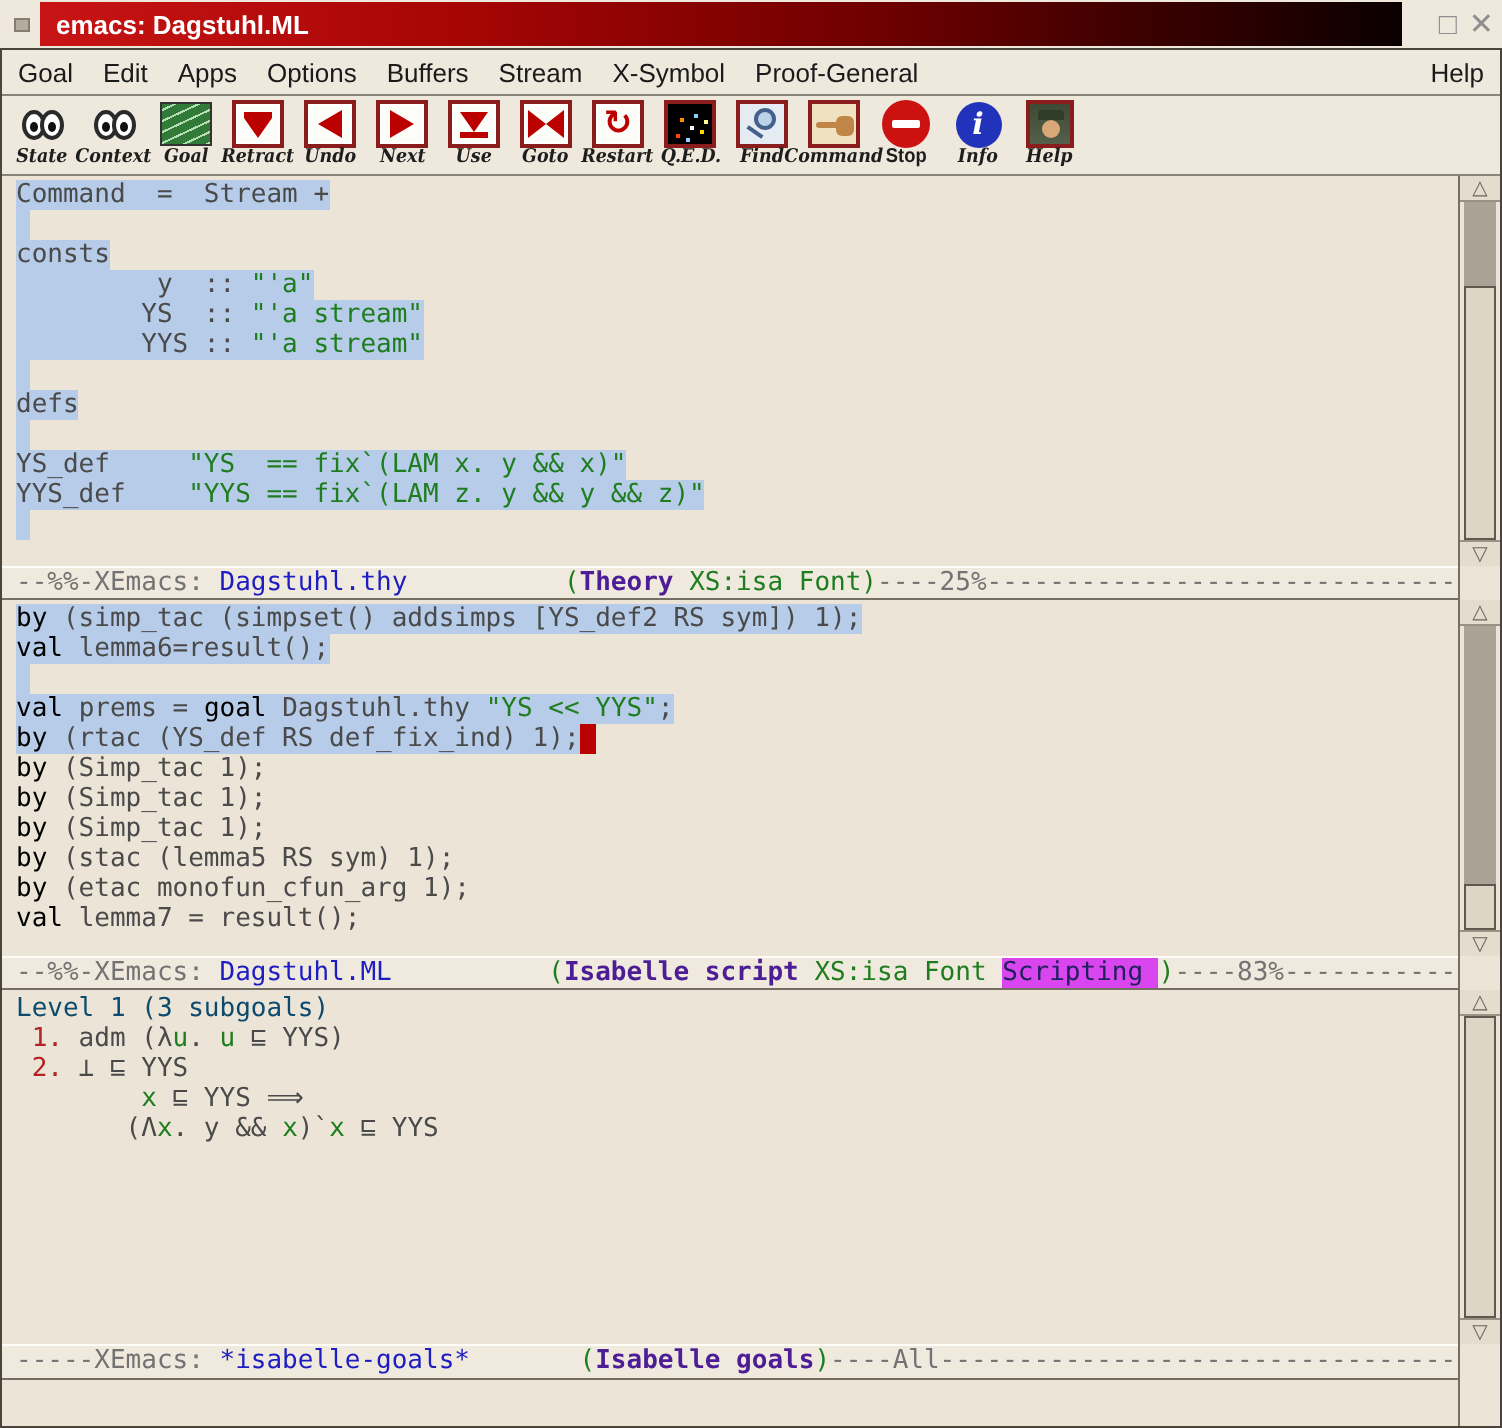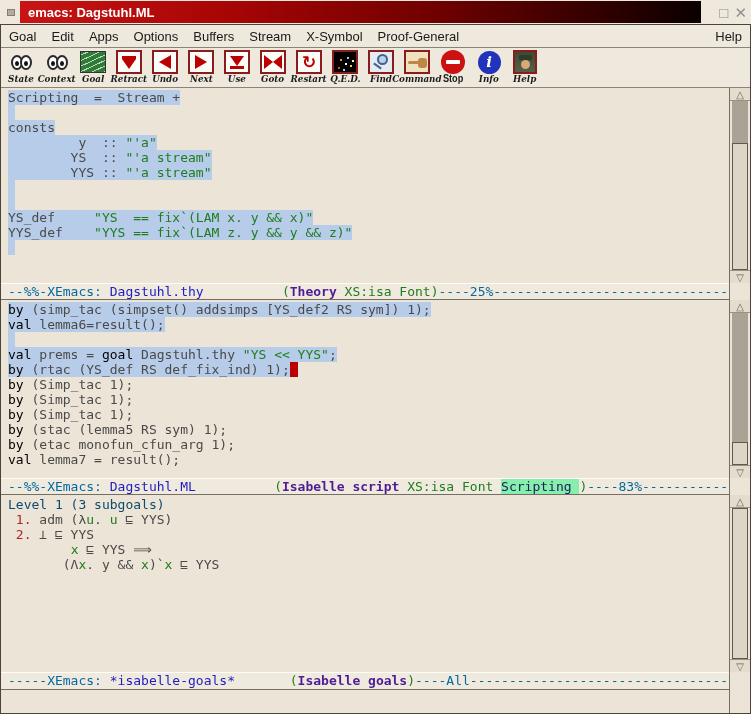--- a/index.html
+++ b/index.html
@@ -75,26 +75,26 @@
   .t-k { color: #000000; }
   .t-s { color: #1e7d1e; }
   .t-v { color: #1e7d1e; }
   .t-n { color: #b22222; }
   .t-l { color: #0c4a6e; }
   .t-b { color: #353535; font-weight: bold; font-size: 16px; font-family: "DejaVu Sans", sans-serif; }
   .t-c { background: #bb0000; }
 
   .modeline { height: 17px; flex: none; background: #f0e9dd; border-top: 1px solid #fffdf8; border-bottom: 1px solid #756e62; font-family: "DejaVu Sans Mono", monospace; font-size: 13px; line-height: 15px; white-space: pre; overflow: hidden; padding-left: 7px; }
   .modeline-last { height: 18px; }
-  .ml-m { color: #0369a1; }
+  .ml-m { color: #737373; }
   .ml-f { color: #1d1dc2; }
   .ml-p { color: #3a3a3a; }
   .ml-g { color: #1e7d1e; }
   .ml-r { color: #4c1d95; font-weight: bold; }
-  .ml-h { background: #86efac; color: #20205e; }
+  .ml-h { background: #d946ef; color: #20205e; }
 
   .echo { flex: 1; background: #ece4d6; }
 
   
   .sbcol { width: 21px; flex: none; background: #ece4d6; border-left: 1px solid #756e62; display: flex; flex-direction: column; }
   .sb-section { flex: none; display: flex; flex-direction: column; }
   .sb-arrow { height: 13px; flex: none; display: flex; align-items: center; justify-content: center; font-size: 10px; color: #6b655c; background: #e4dccd; border-bottom: 1px solid #9a9284; cursor: default; }
   .sb-arrow.down { border-bottom: none; border-top: 1px solid #9a9284; }
   .sb-track { flex: 1; position: relative; background: #aaa295; margin: 0 2px; }
   .sb-thumb { position: absolute; left: 0; right: 0; background: #ddd5c6; border: 1px solid #5f594f; }
@@ -265,27 +265,28 @@
             </span>
           </span>
         <span class="tb-label">Help</span>
       </div>
     </div>
 
     <div class="content">
       <div class="main">
 
         <div class="pane pane-theory">
-            <div class="cl"><span class="hl"><span class="t-d">Scripting  =  Stream +</span></span></div>
+            <div class="cl"><span class="hl"><span class="t-d">Command  =  Stream +</span></span></div>
             <div class="cl"><span class="hl"></span></div>
             <div class="cl"><span class="hl"><span class="t-d">consts</span></span></div>
             <div class="cl"><span class="hl"><span class="t-d">         y  :: </span><span class="t-s">"'a"</span></span></div>
             <div class="cl"><span class="hl"><span class="t-d">        YS  :: </span><span class="t-s">"'a stream"</span></span></div>
             <div class="cl"><span class="hl"><span class="t-d">        YYS :: </span><span class="t-s">"'a stream"</span></span></div>
             <div class="cl"><span class="hl"></span></div>
+            <div class="cl"><span class="hl"><span class="t-d">defs</span></span></div>
             <div class="cl"><span class="hl"></span></div>
             <div class="cl"><span class="hl"><span class="t-d">YS_def     </span><span class="t-s">"YS  == fix`(LAM x. y &amp;&amp; x)"</span></span></div>
             <div class="cl"><span class="hl"><span class="t-d">YYS_def    </span><span class="t-s">"YYS == fix`(LAM z. y &amp;&amp; y &amp;&amp; z)"</span></span></div>
             <div class="cl"><span class="hl"></span></div>
           </div>
         <div class="modeline"><span class="ml-m">--%%-XEmacs: </span><span class="ml-f">Dagstuhl.thy</span><span class="ml-p">          </span><span class="ml-g">(</span><span class="ml-r">Theory</span><span class="ml-p"> </span><span class="ml-g">XS:isa Font</span><span class="ml-g">)</span><span class="ml-m">----25%--------------------------------------------------</span></div>
 
         <div class="pane pane-script">
             <div class="cl"><span class="hl"><span class="t-k">by </span><span class="t-d">(simp_tac (simpset() addsimps [YS_def2 RS sym]) 1);</span></span></div>
             <div class="cl"><span class="hl"><span class="t-k">val </span><span class="t-d">lemma6=result();</span></span></div>

